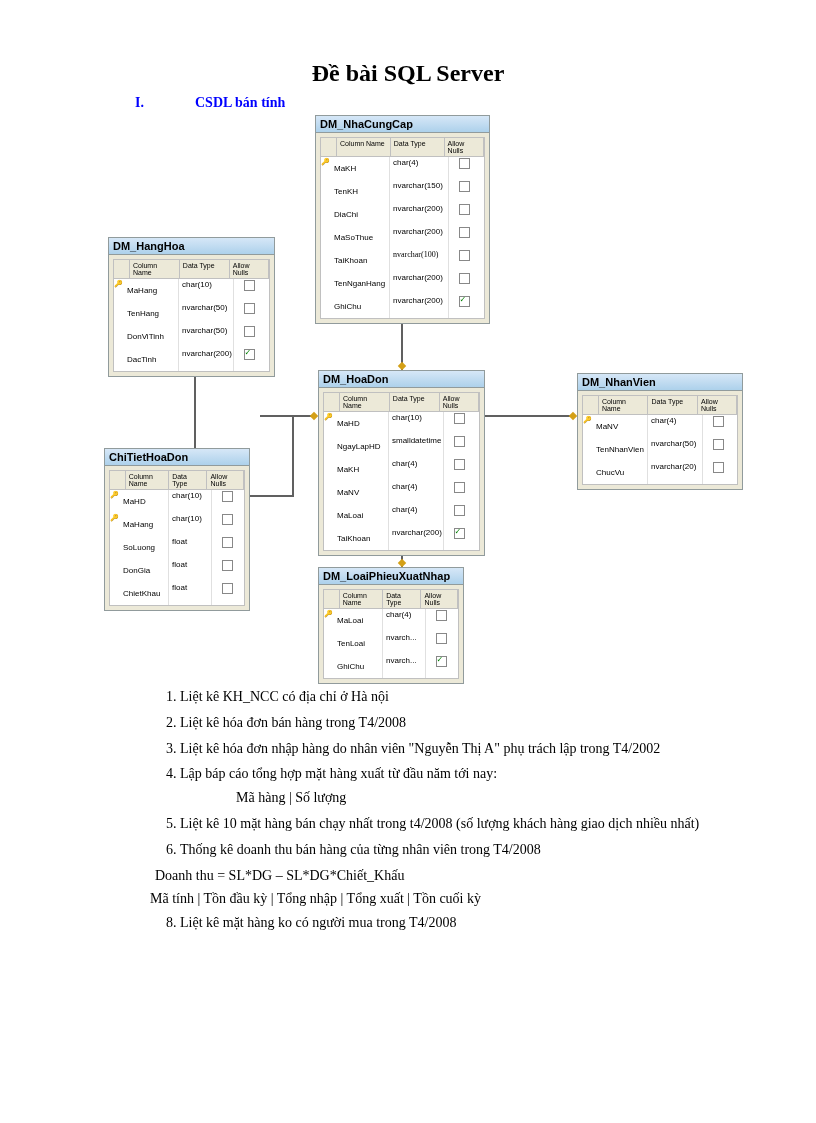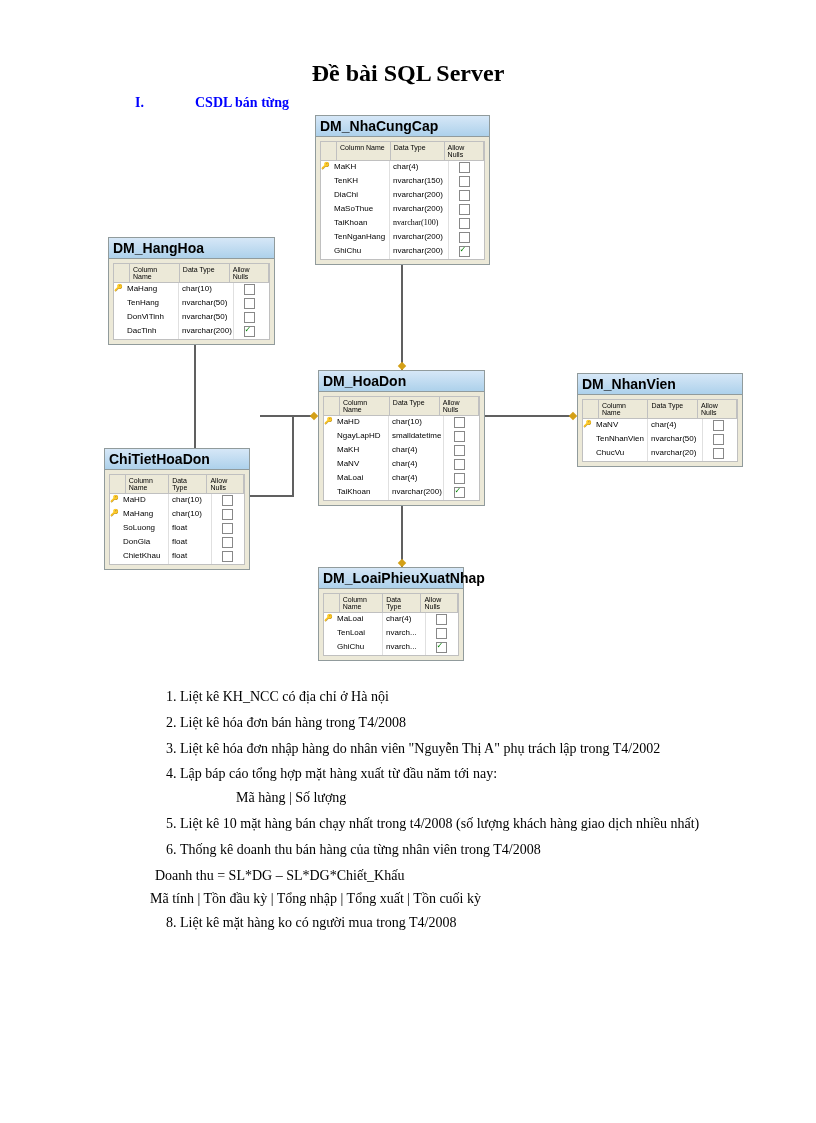--- a/index.html
+++ b/index.html
@@ -37,21 +37,21 @@
     border: 1px solid #919B9C;
     font-family: Tahoma, sans-serif;
     font-size: 8px;
   }
   .tbl-title {
     background: #0A246A;
     background: linear-gradient(to bottom, #D6E7F7, #ADD1EB);
     color: #000;
     font-weight: bold;
     padding: 2px 4px;
-    font-size: 14px;
+    font-size: 11px;
     border-bottom: 1px solid #919B9C;
   }
   .tbl-body {
     background: white;
     margin: 4px;
     border: 1px solid #C0C0C0;
   }
   .tbl-header-row {
     display: flex;
     border-bottom: 1px solid #C0C0C0;
@@ -62,21 +62,21 @@
     border-right: 1px solid #C0C0C0;
     font-size: 7px;
     color: #000;
   }
   .tbl-row {
     display: flex;
     background: white;
     min-height: 12px;
   }
   .col-key { width: 10px; text-align: center; }
-  .col-name { flex: 0 0 auto; padding: 1px 3px; color: #000; }
+  .col-name { flex: 0 0 auto; padding: 7px 3px; color: #000; }
   .col-type { flex: 0 0 auto; padding: 1px 3px; color: #000; border-left: 1px solid #E0E0E0; }
   .col-null { width: 30px; text-align: center; border-left: 1px solid #E0E0E0; }
   .key-icon { color: #D4A017; font-size: 7px; }
   .checkbox {
     display: inline-block;
     width: 9px; height: 9px;
     border: 1px solid #888;
     background: white;
     position: relative;
     margin-top: 1px;
@@ -111,21 +111,21 @@
   .formula-line { margin-left: 0px; }
   .sub-line { margin-left: -5px; }
 </style>
 </head>
 <body>
 
 <div class="title">Đề bài SQL Server</div>
 
 <div class="section-row">
   <span class="section-num">I.</span>
-  <span>CSDL bán từng</span>
+  <span>CSDL bán tính</span>
 </div>
 
 <div class="diagram">
 
   <div class="rel-line" style="left:401px;top:125px;width:2px;height:130px;"></div>
   <div class="rel-diamond" style="left:399px;top:248px;"></div>
 
   <div class="rel-line" style="left:194px;top:198px;width:2px;height:135px;"></div>
   <div class="rel-diamond" style="left:192px;top:195px;"></div>
 

